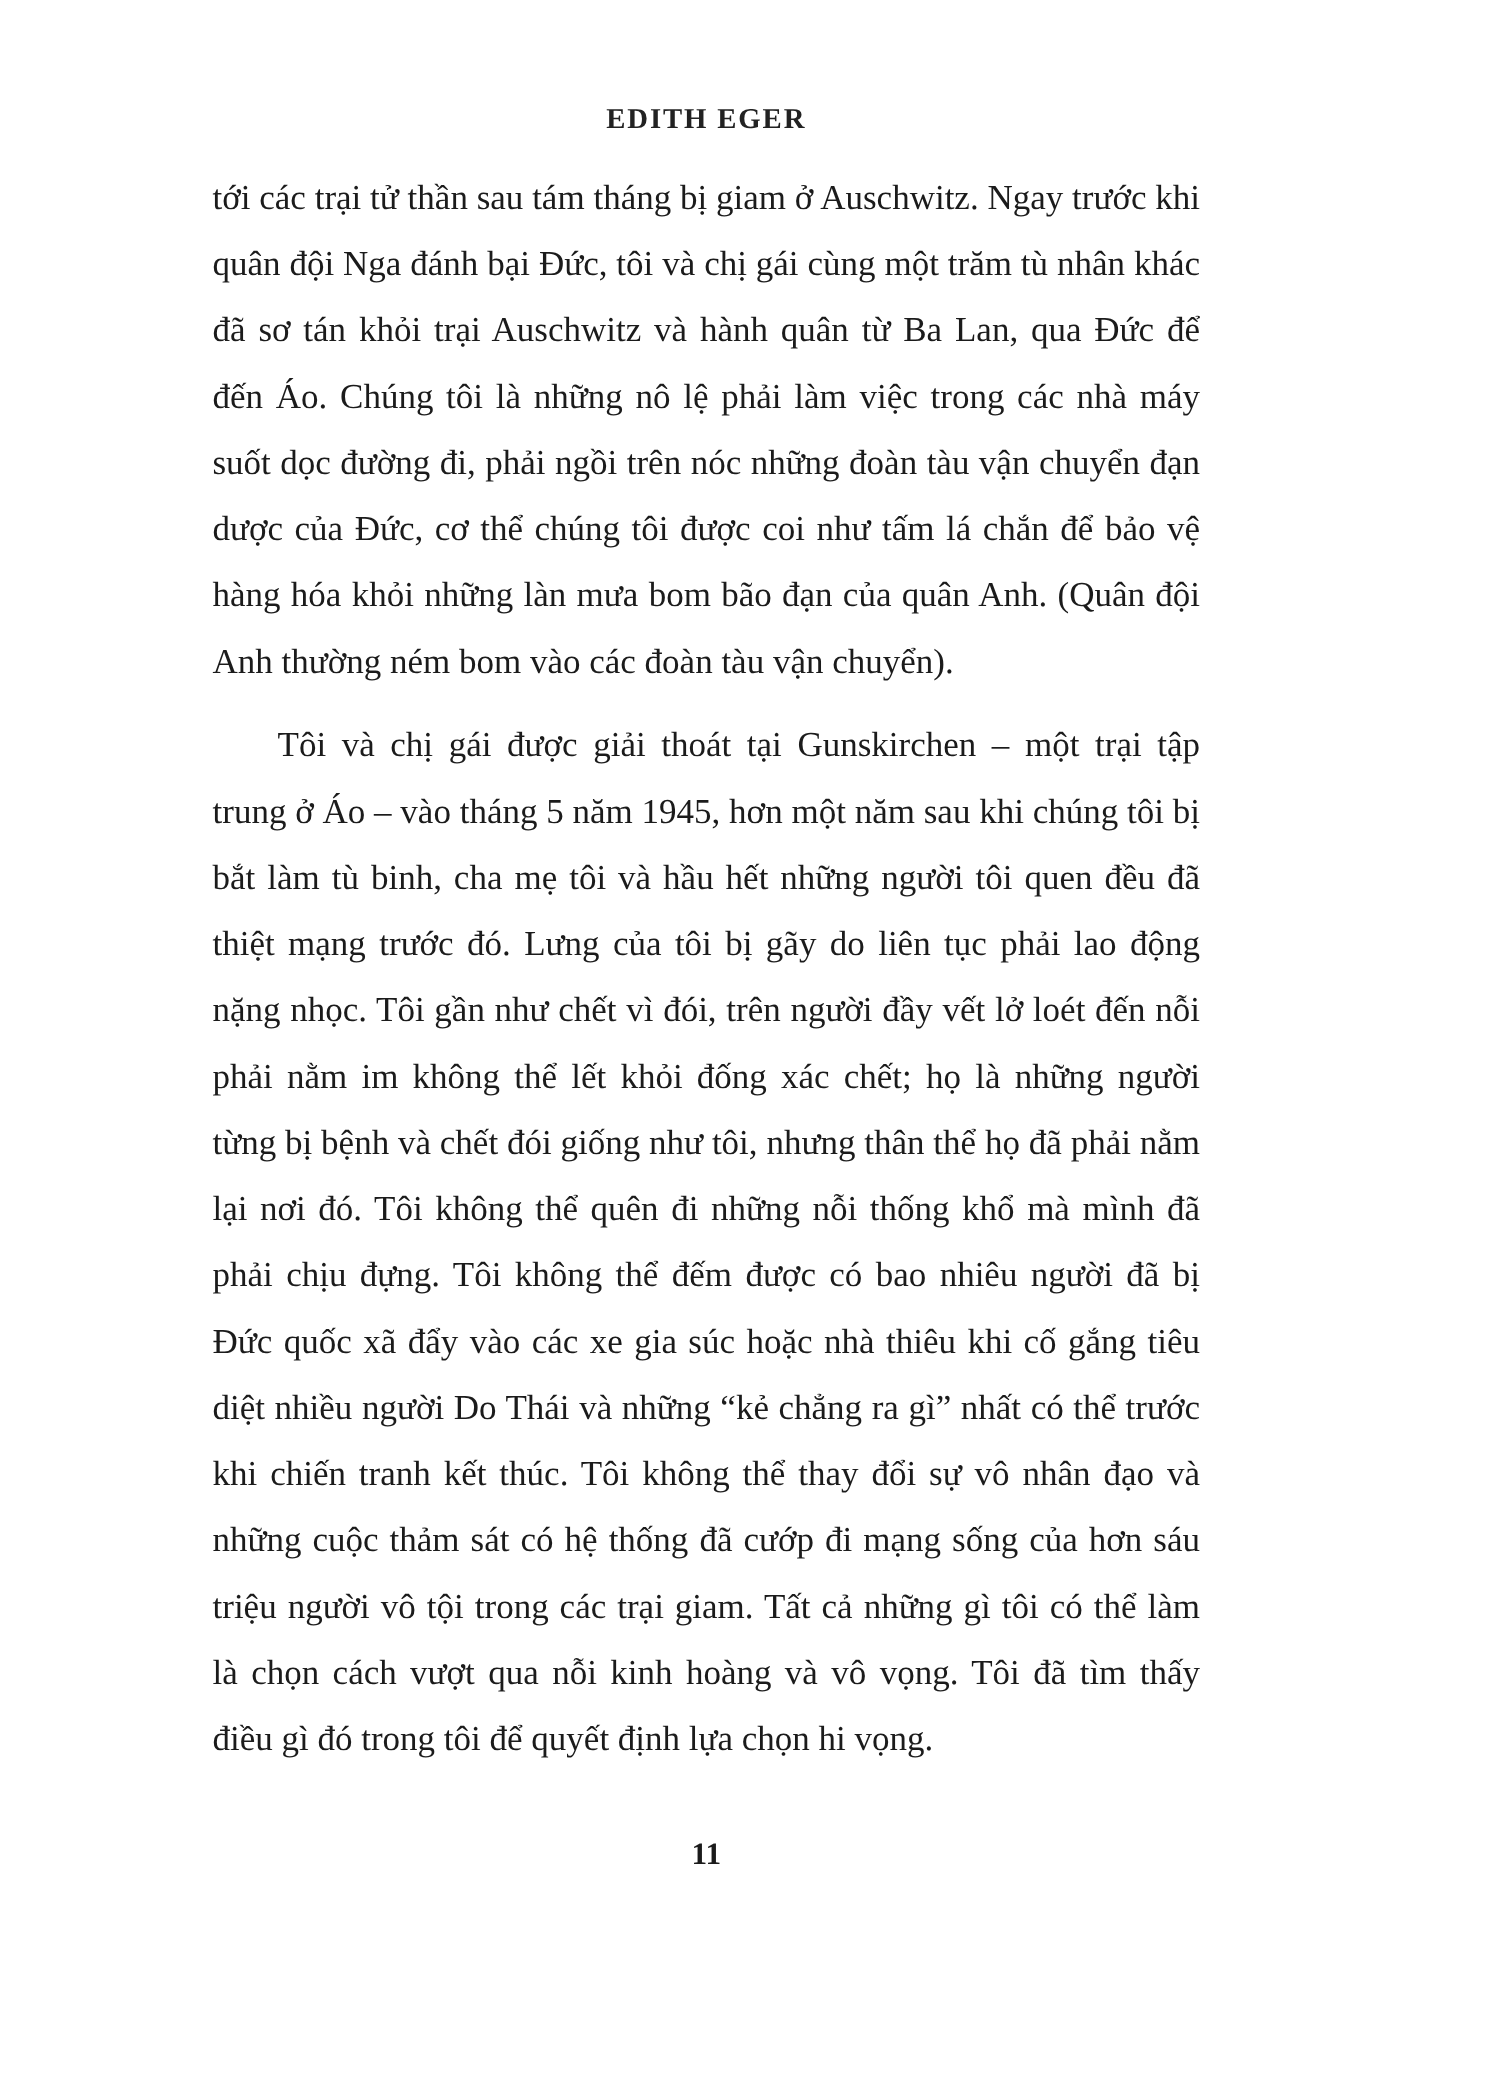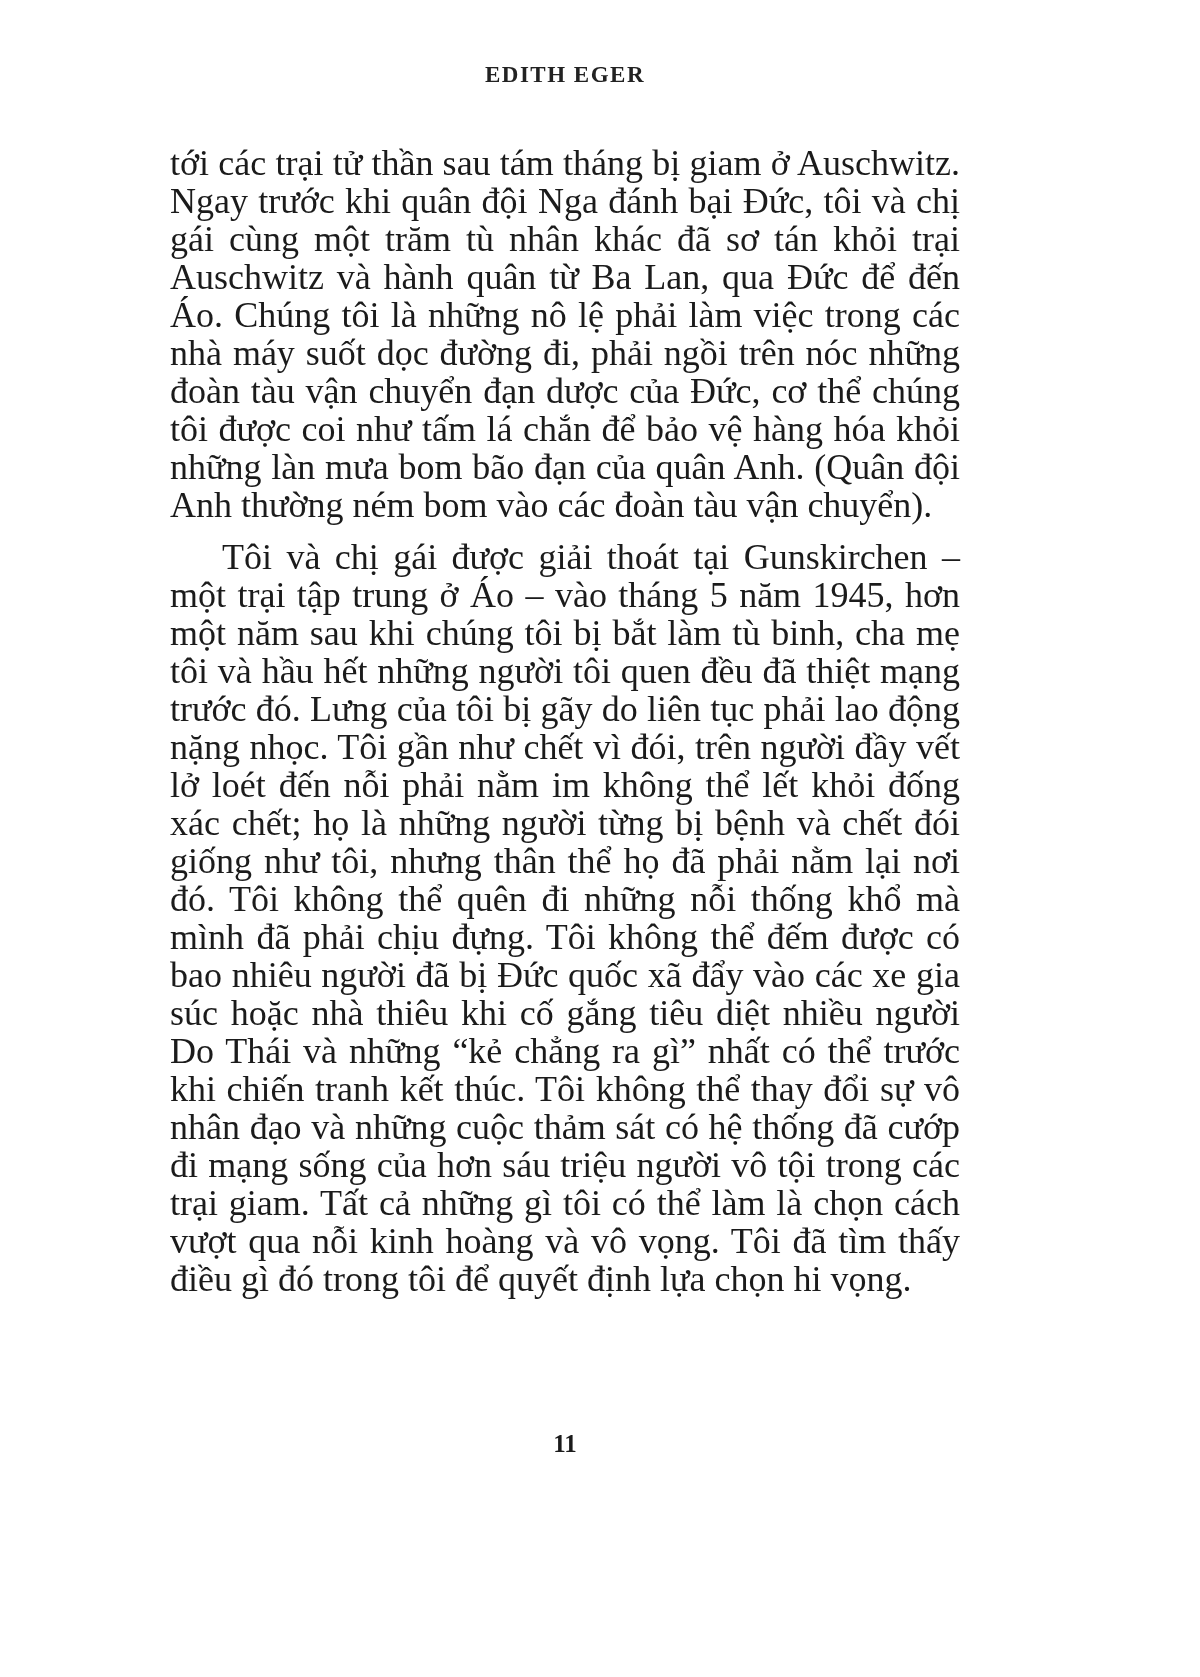--- a/index.html
+++ b/index.html
@@ -11,51 +11,51 @@
     position: relative;
     width: 1200px;
     height: 1677px;
     background: #ffffff;
     font-family: "Liberation Serif", "DejaVu Serif", serif;
     color: #1b1b1b;
     overflow: hidden;
     box-sizing: border-box;
   }
   .running-header {
-    margin-top: 62px;
+    margin-top: 82px;
     width: 790px;
     margin-left: 170px;
     text-align: center;
     font-size: 23px;
     font-weight: bold;
     letter-spacing: 1.5px;
     color: #222222;
   }
   .page-body {
-    margin: 56px 240px 0 170px;
+    margin: 24px 240px 0 170px;
     width: 790px;
-    font-size: 36px;
-    line-height: 38px;
+    font-size: 28px;
+    line-height: 53px;
     text-align: justify;
     text-justify: inter-word;
   }
   .page-body p {
     margin: 0;
     padding: 0;
   }
   .page-body p.indented {
     margin-top: 14px;
     text-indent: 52px;
     font-family: Liberation Serif, serif;
   }
   .page-number {
     position: absolute;
     left: 170px;
     width: 790px;
-    top: 1430px;
+    top: 1470px;
     text-align: center;
     font-size: 25px;
     font-weight: bold;
     color: #1b1b1b;
   }
 </style>
 </head>
 <body>
 
 <div class="page">

